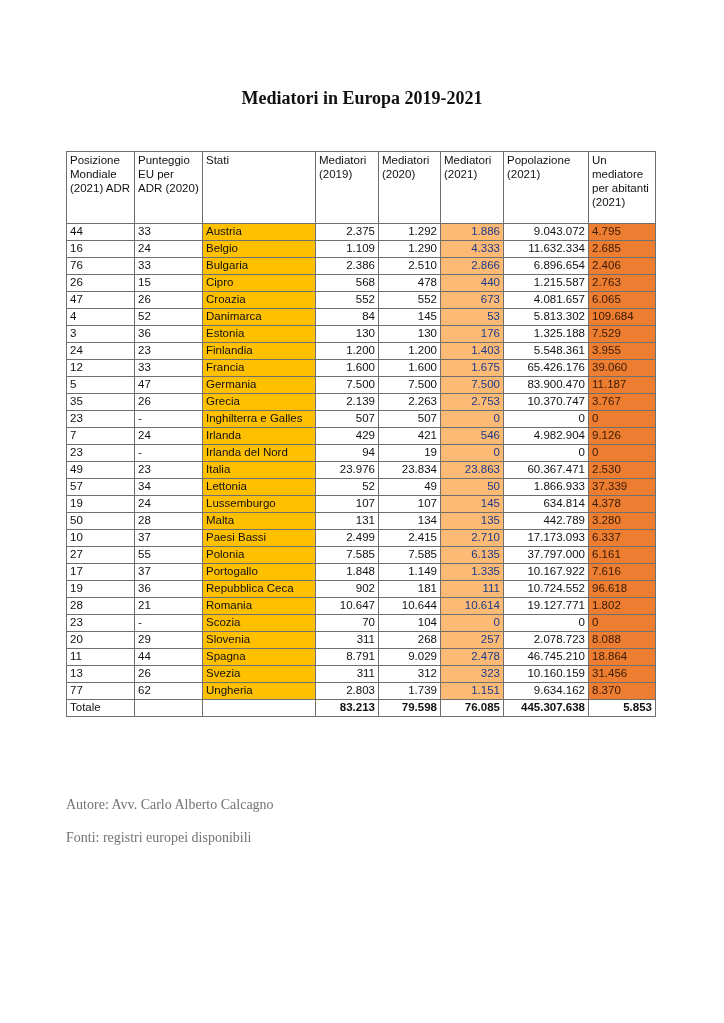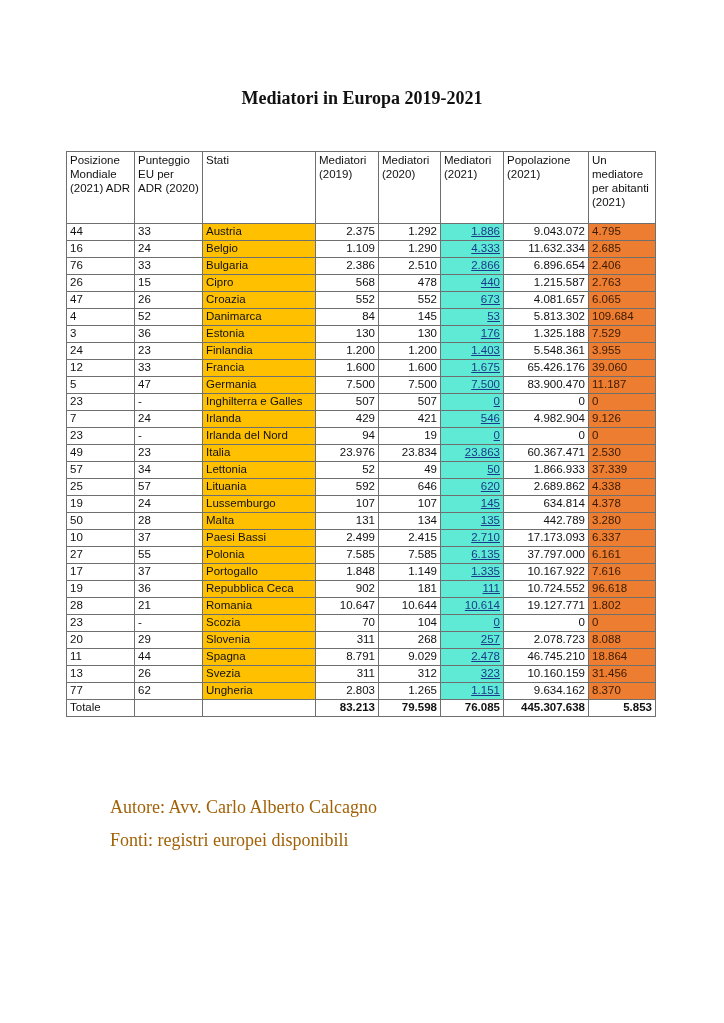--- a/index.html
+++ b/index.html
@@ -15,26 +15,26 @@
   }
   table.med td, table.med th {
     border:1px solid #6f6f6f; padding:0 3px; line-height:14px; height:16px;
     font-weight:normal; vertical-align:top; overflow:hidden; white-space:nowrap;
   }
   table.med thead th { height:70px; text-align:left; white-space:normal; line-height:14px; padding-top:1px; }
   table.med thead th.c { }
   .num { text-align:right; }
   .stato { background:#FFC000; white-space:normal !important; }
   .stato-just { text-align:justify; text-align-last:left; }
-  .blue { background:#5eead4; color:#1b3a8a; text-align:right;text-decoration:underline; }
+  .blue { background:#fdba74; color:#1b3a8a; text-align:right; }
   .orange { background:#ED7D31; color:#3a1a00; text-align:left; }
   tr.total td { font-weight:bold; }
   tr.total td.first { font-weight:normal;margin-left:32px; }
   .footer {
-    position:absolute; left:66px; font-family:"Liberation Serif", serif; font-size:18px; color:#a16207;margin-left:44px;
+    position:absolute; left:66px; font-family:"Liberation Serif", serif; font-size:14px; color:#737373;
   }
 </style>
 </head>
 <body>
 
 <div class="title">Mediatori in Europa 2019-2021</div>
 
 <table class="med">
   <colgroup>
     <col style="width:68px">
@@ -153,20 +153,30 @@
         <td>5</td>
         <td>47</td>
         <td class="stato">Germania</td>
         <td class="num">7.500</td>
         <td class="num">7.500</td>
         <td class="blue">7.500</td>
         <td class="num">83.900.470</td>
         <td class="orange">11.187</td>
       </tr>
       <tr>
+        <td>35</td>
+        <td>26</td>
+        <td class="stato">Grecia</td>
+        <td class="num">2.139</td>
+        <td class="num">2.263</td>
+        <td class="blue">2.753</td>
+        <td class="num">10.370.747</td>
+        <td class="orange">3.767</td>
+      </tr>
+      <tr>
         <td>23</td>
         <td>-</td>
         <td class="stato stato-just">Inghilterra e Galles</td>
         <td class="num">507</td>
         <td class="num">507</td>
         <td class="blue">0</td>
         <td class="num">0</td>
         <td class="orange">0</td>
       </tr>
       <tr>
@@ -203,30 +213,20 @@
         <td>57</td>
         <td>34</td>
         <td class="stato">Lettonia</td>
         <td class="num">52</td>
         <td class="num">49</td>
         <td class="blue">50</td>
         <td class="num">1.866.933</td>
         <td class="orange">37.339</td>
       </tr>
       <tr>
-        <td>25</td>
-        <td>57</td>
-        <td class="stato">Lituania</td>
-        <td class="num">592</td>
-        <td class="num">646</td>
-        <td class="blue">620</td>
-        <td class="num">2.689.862</td>
-        <td class="orange">4.338</td>
-      </tr>
-      <tr>
         <td>19</td>
         <td>24</td>
         <td class="stato">Lussemburgo</td>
         <td class="num">107</td>
         <td class="num">107</td>
         <td class="blue">145</td>
         <td class="num">634.814</td>
         <td class="orange">4.378</td>
       </tr>
       <tr>
@@ -327,21 +327,21 @@
         <td class="num">312</td>
         <td class="blue">323</td>
         <td class="num">10.160.159</td>
         <td class="orange">31.456</td>
       </tr>
       <tr>
         <td>77</td>
         <td>62</td>
         <td class="stato">Ungheria</td>
         <td class="num">2.803</td>
-        <td class="num">1.265</td>
+        <td class="num">1.739</td>
         <td class="blue">1.151</td>
         <td class="num">9.634.162</td>
         <td class="orange">8.370</td>
       </tr>
       <tr class="total">
       <td class="first">Totale</td>
       <td></td>
       <td></td>
       <td class="num">83.213</td>
       <td class="num">79.598</td>

